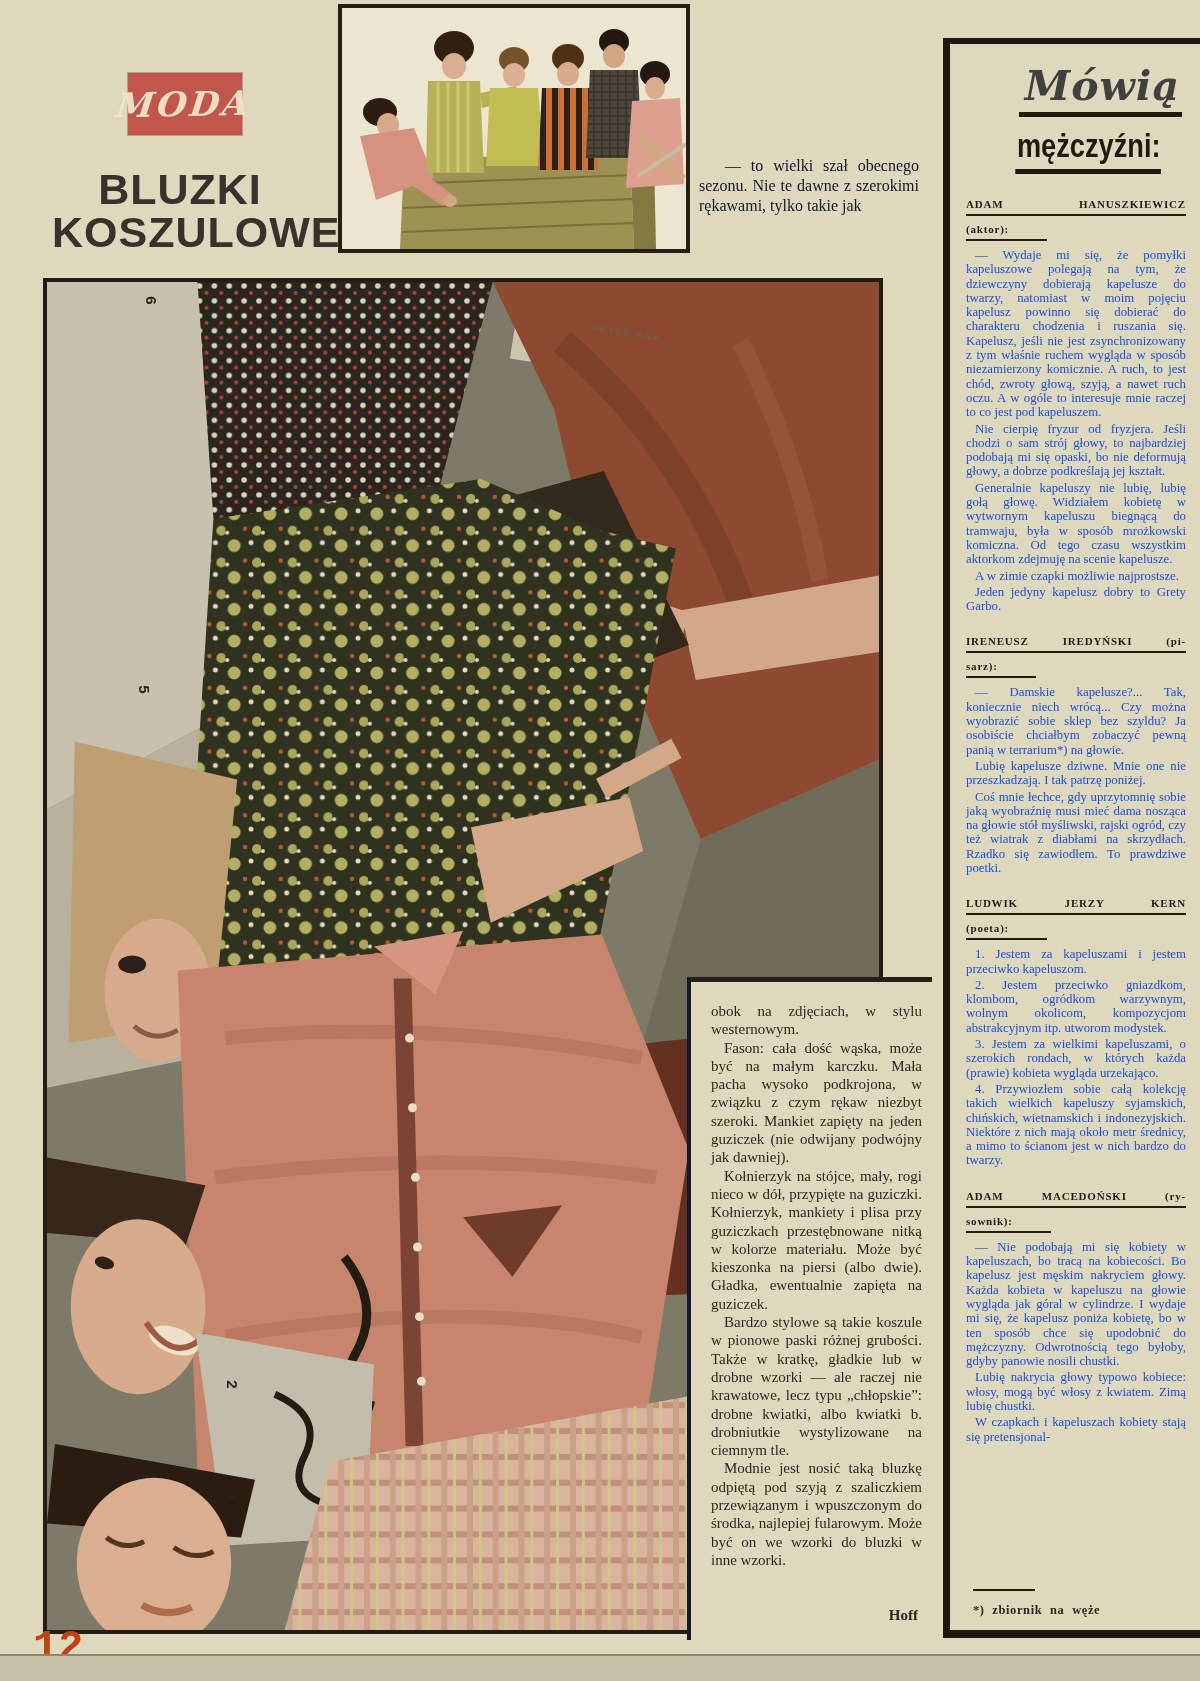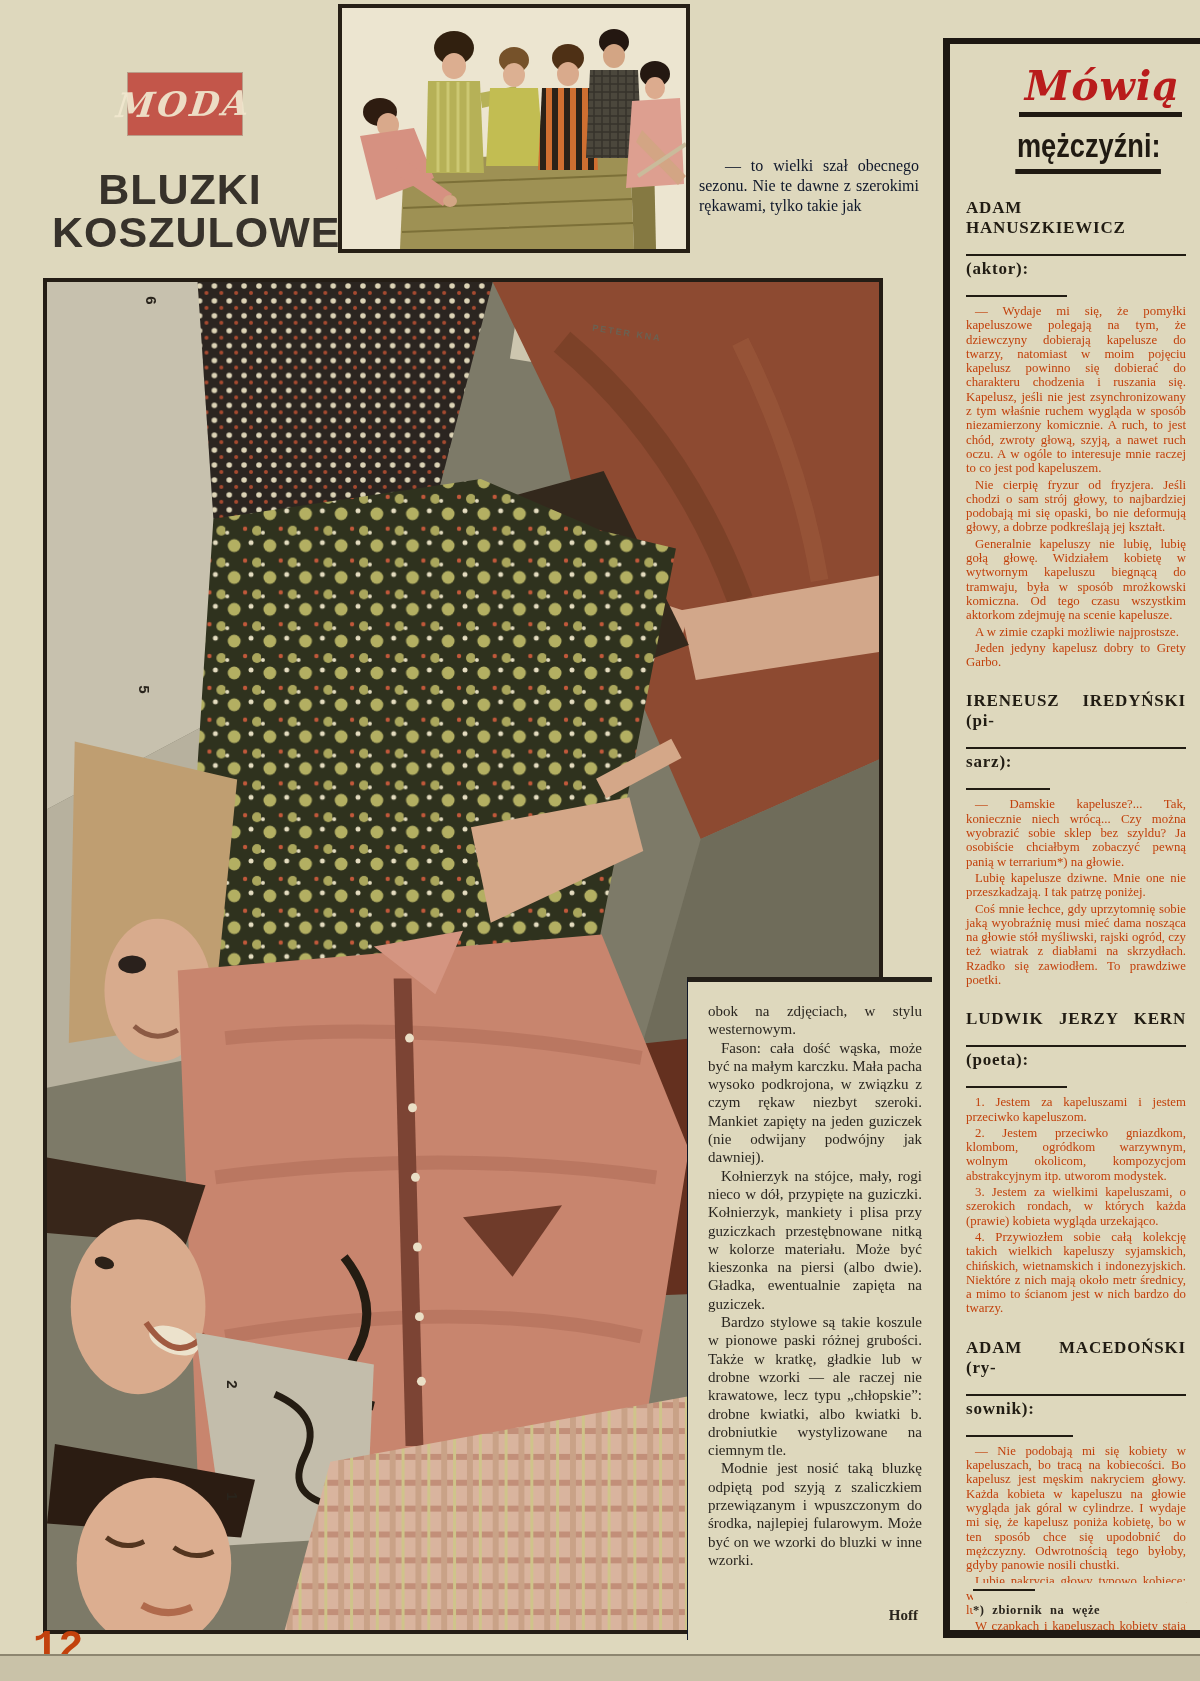--- a/index.html
+++ b/index.html
@@ -29,48 +29,48 @@
   .lbl-5{left:93px;top:399px;}
   .lbl-2{left:181px;top:1094px;}
   .lbl-1{left:181px;top:1206px;}
   .news-credit{position:absolute;left:545px;top:46px;font-family:"Liberation Sans",sans-serif;
         font-size:9px;font-weight:bold;letter-spacing:2px;color:#6a6253;transform:rotate(9deg);}
   
   .intro{position:absolute;left:699px;top:156px;width:220px;height:102px;overflow:hidden;
         font-size:16px;line-height:19.8px;text-align:justify;text-indent:26px;color:#0f172a;}
   
   .inset-box{position:absolute;left:687px;top:977px;width:245px;height:663px;z-index:5;
-        background:var(--page_bg);border-left:1px solid #0f172a;border-top:5px solid #241f18;
+        background:var(--page_bg);border-left:4px solid #0f172a;border-top:5px solid #241f18;
         box-sizing:border-box;padding:20px 10px 0 20px;overflow:hidden;}
   .inset-box p{margin:0;font-size:15px;line-height:18.3px;text-align:justify;
         text-indent:13px;color:#2a2620;}
   .inset-box p:first-child{text-indent:0;}
   .byline{position:absolute;right:14px;bottom:16px;font-weight:bold;font-size:15px;
         background:var(--page_bg);padding-left:6px;}
   
   .right-col{position:absolute;left:943px;top:38px;width:257px;height:1600px;box-sizing:border-box;
         border-top:6px solid #1d1812;border-left:7px solid #1d1812;border-bottom:8px solid #1d1812;
         padding:6px 14px 0 16px;overflow:hidden;}
   .script-head{text-align:right;margin:12px 4px 0 0;}
   .script-head span{display:inline-block;font-family:"DejaVu Serif",serif;font-style:italic;
-        font-weight:bold;font-size:41px;color:#b91c1c;border-bottom:5px solid #201a12;
+        font-weight:bold;font-size:41px;color:#404040;border-bottom:5px solid #201a12;
         padding:0 2px 2px 6px;letter-spacing:1px;}
   .block-head{text-align:center;margin:9px 12px 0 0;}
   .block-head span{display:inline-block;font-family:"Liberation Sans",sans-serif;font-weight:bold;
         font-size:34px;color:#201a12;border-bottom:5px solid #201a12;padding:0 0 4px 2px;
         transform:scaleX(.8);transform-origin:100% 50%;}
   .sections{margin-top:24px;}
   .sections section{margin-bottom:22px;display:block;}
-  .hl{font-weight:bold;font-size:17px;letter-spacing:.8px;color:#211c13;
-        border-bottom:2.5px solid #211c13;padding-bottom:16px;margin-bottom:3px;
+  .hl{font-weight:bold;font-size:11px;letter-spacing:.8px;color:#211c13;
+        border-bottom:2.5px solid #211c13;padding-bottom:4px;margin-bottom:3px;
         text-align:justify;text-align-last:justify;font-family:Liberation Serif, serif;}
   .hl.last{display:inline-block;text-align:left;text-align-last:auto;
         padding-right:38px;margin-bottom:7px;}
   .sections p{margin:0 0 2px 0;font-size:12.8px;line-height:14.3px;text-align:justify;
-        text-indent:9px;color:#c2410c;}
+        text-indent:9px;color:#1d4ed8;}
   .footnote{position:absolute;left:23px;right:14px;bottom:12px;background:var(--page_bg);padding-top:6px;}
   .fn-rule{width:62px;border-top:2px solid #211c13;margin-bottom:9px;}
   .footnote span{font-size:12.5px;font-weight:600;letter-spacing:.6px;word-spacing:4px;text-align:center;}
   
   .page-number{position:absolute;left:33px;top:1624px;font-family:Liberation Mono, monospace;
         font-weight:600;font-size:42px;color:#c2410c;}
   .bottom-strip{position:absolute;left:0;top:1654px;width:1200px;height:27px;
         background:#c9c2a8;border-top:2px solid #8d8670;}
 </style>
 </head>

